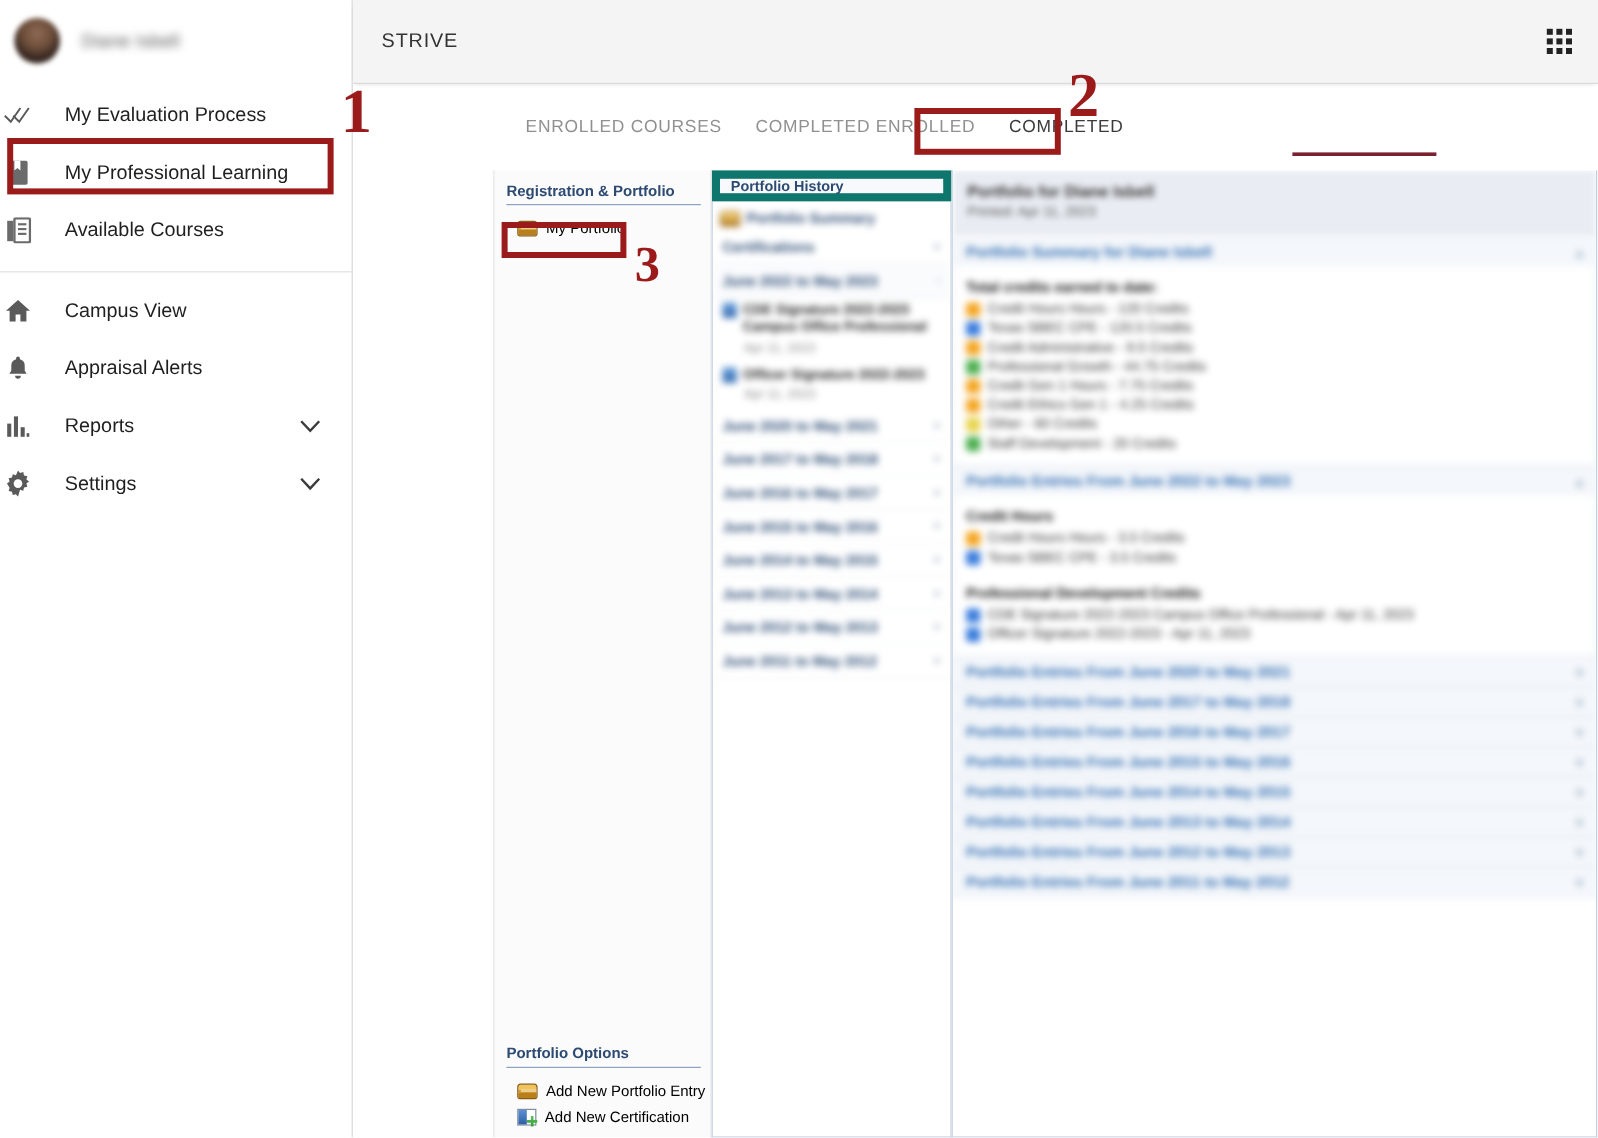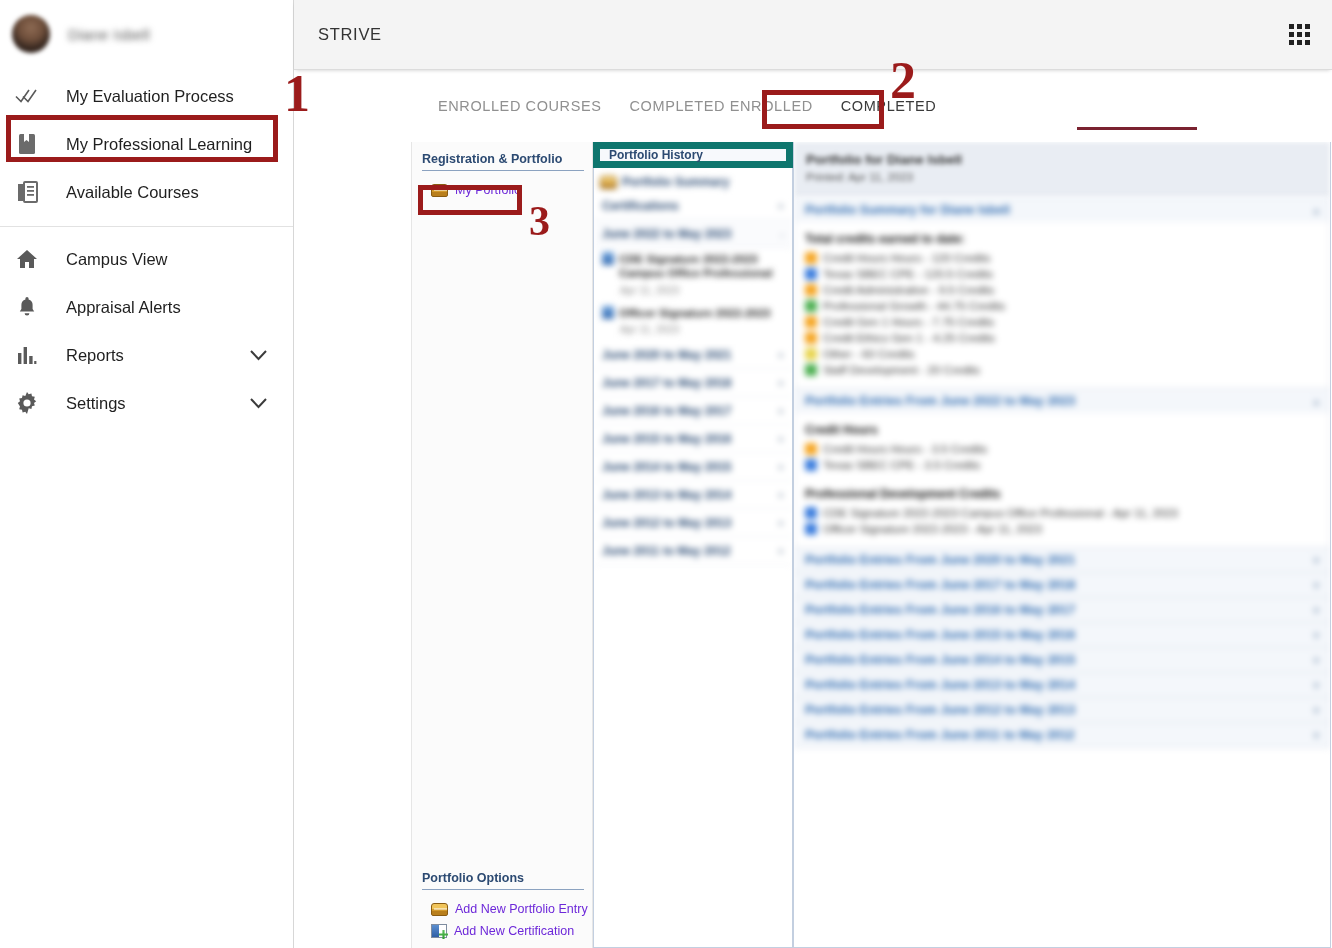--- a/index.html
+++ b/index.html
@@ -52,21 +52,20 @@
   .nav-group { padding-top: 4px; }
   .nav-divider {
     height: 1px;
     background: #e2e2e2;
     margin: 10px 0 8px 0;
   }
   .nav-item {
     display: flex;
     align-items: center;
     height: 48px;
-    padding-left: 12px;
     cursor: pointer;
     position: relative;
   }
   .nav-icon {
     width: 30px; height: 26px;
     flex: 0 0 30px;
     display: flex; align-items: center; justify-content: center;
     color: #5a5a5a;
   }
   .nav-label {
@@ -170,21 +169,21 @@
     border-bottom: 1px solid #8ba2c0;
     padding-bottom: 4px;
     margin-bottom: 8px;
     white-space: nowrap;
   }
   .opt-row {
     display: flex;
     align-items: center;
     gap: 7px;
     font-size: 12.5px;
-    color: #6d28d9;
+    color: #000000;
     padding: 4px 0 4px 9px;
     cursor: pointer;
     white-space: nowrap;
     text-align: right;
   }
   .portfolio-options { margin-top: auto; padding-bottom: 6px; }
 
   
   .ico-portfolio {
     width: 17px; height: 13px; flex: 0 0 17px;

